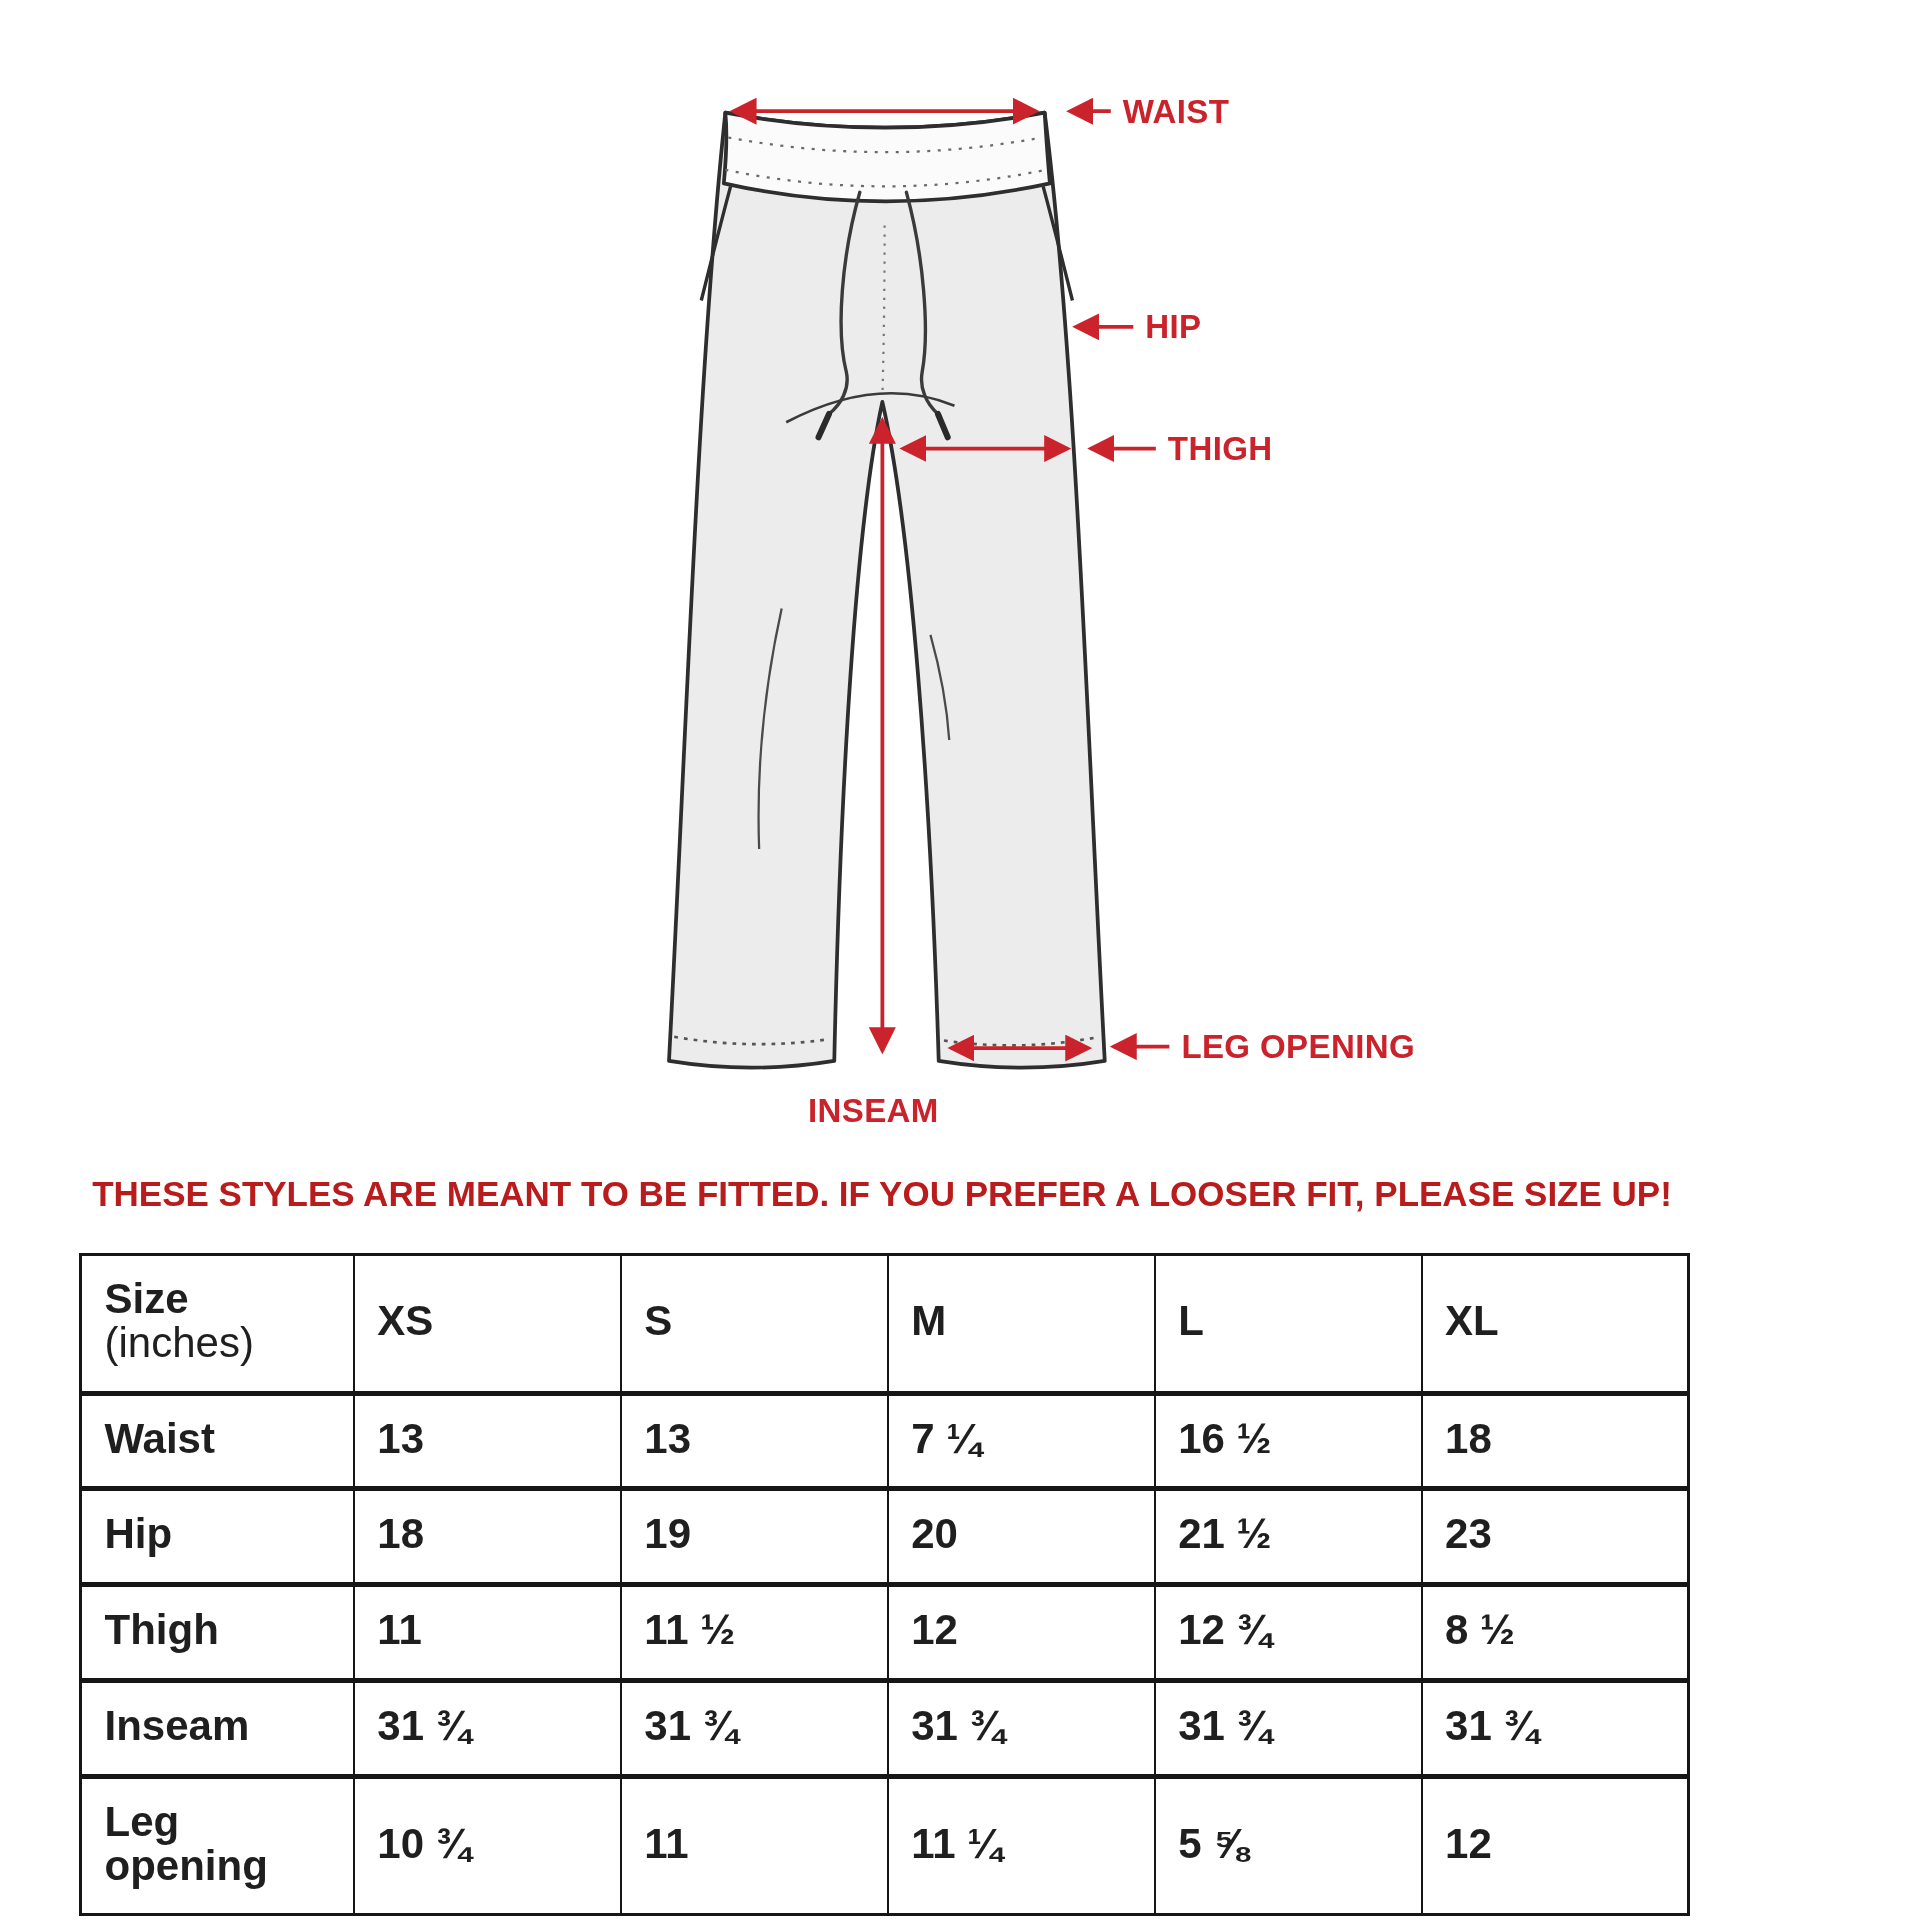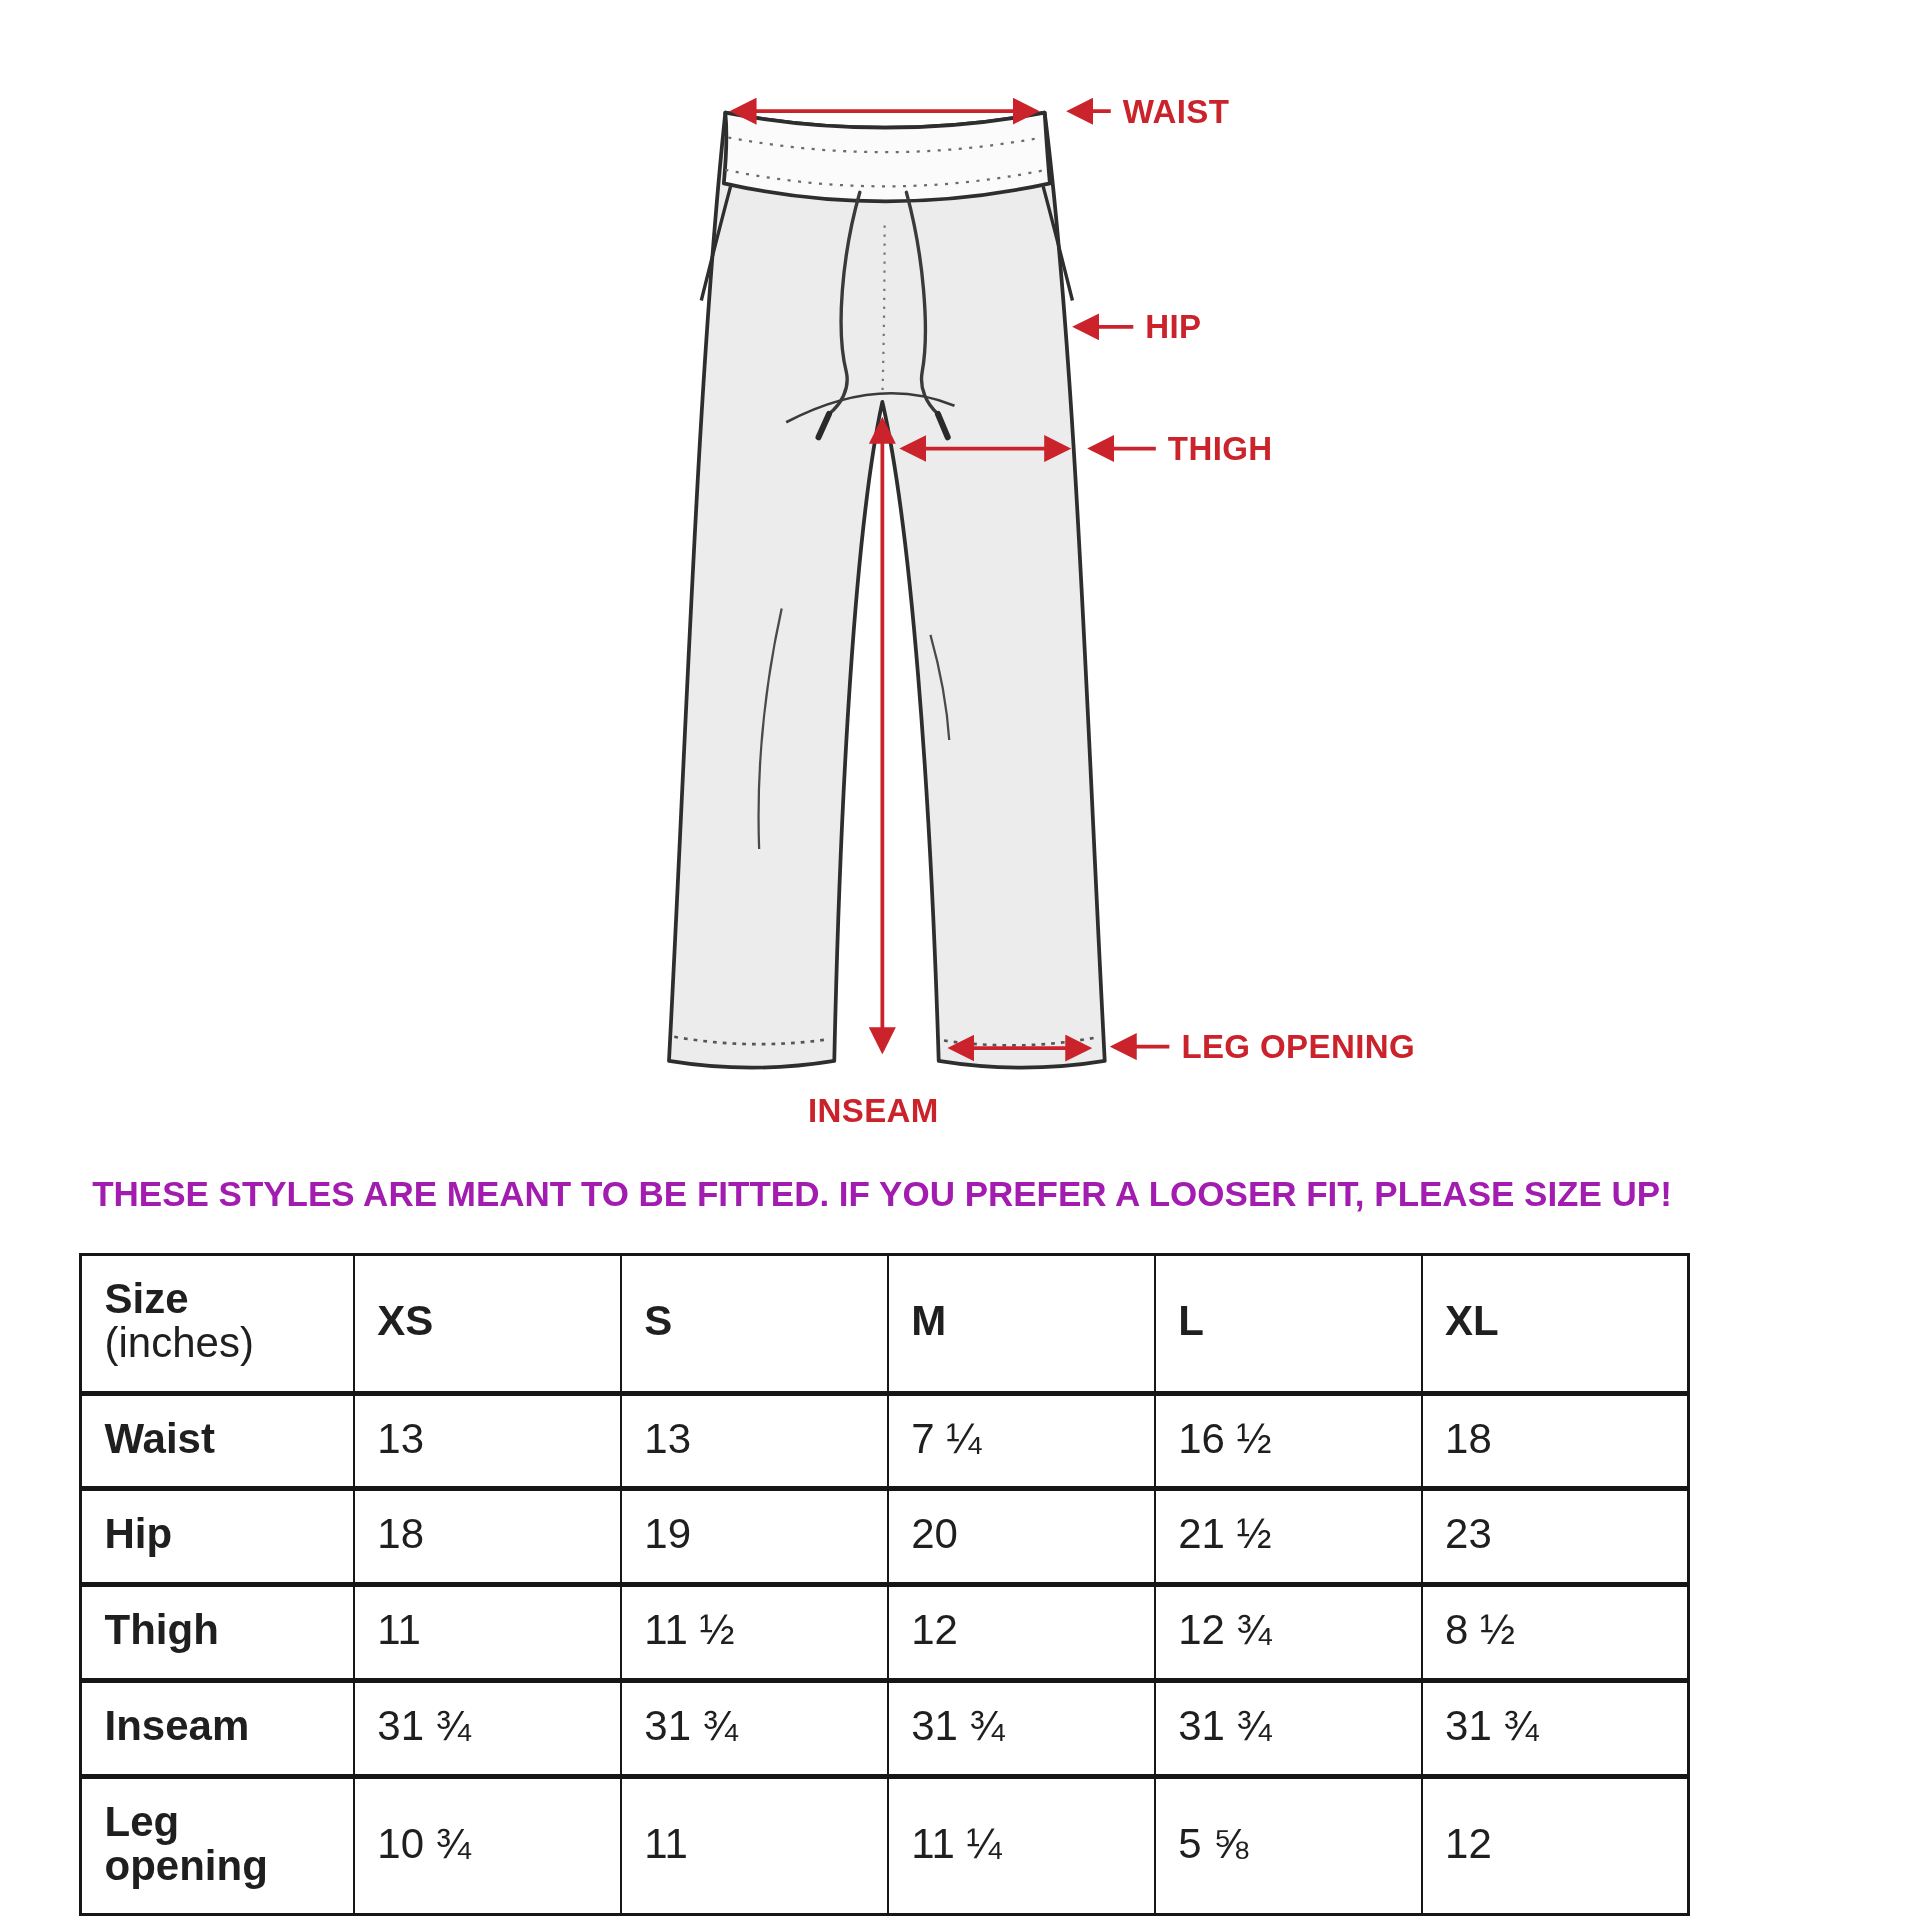--- a/index.html
+++ b/index.html
@@ -44,21 +44,21 @@
     font-size: 42px;
   }
   table.size-chart col.c0 { width: 17.0%; }
   table.size-chart col.cx { width: 16.6%; }
   table.size-chart th, table.size-chart td {
     border-left: 2.3px solid #161616;
     border-top: 5.3px solid #161616;
     padding: 21px 19.5px 25.6px 22.5px;
     text-align: left;
     vertical-align: middle;
-    font-weight: normal;
+    font-weight: bold;
     line-height: 1.05;
     overflow: hidden;
   }
   table.size-chart tr:first-child th { border-top: none; }
   table.size-chart th:first-child, table.size-chart td:first-child { border-left: none; }
   table.size-chart th { font-weight: bold; margin-top: 28px; }
   .units { font-weight: normal; }
 </style>
 </head>
 <body>
@@ -118,21 +118,21 @@
   <g class="red-label" fill="#cb232b">
     <text x="1494" y="148" dominant-baseline="central">WAIST</text>
     <text x="1524" y="435" dominant-baseline="central">HIP</text>
     <text x="1554" y="597" dominant-baseline="central">THIGH</text>
     <text x="1572" y="1393" dominant-baseline="central">LEG OPENING</text>
     <text x="1162" y="1478" text-anchor="middle" dominant-baseline="central">INSEAM</text>
   </g>
 </svg>
 </div>
 
-<div class="warning" style="color: #a21caf;">THESE STYLES ARE MEANT TO BE FITTED. IF YOU PREFER A LOOSER FIT, PLEASE SIZE UP!</div>
+<div class="warning" style="color: #b91c1c;">THESE STYLES ARE MEANT TO BE FITTED. IF YOU PREFER A LOOSER FIT, PLEASE SIZE UP!</div>
 
 <div class="table-wrap">
   <table class="size-chart">
     <colgroup>
           <col class="c0">
           <col class="cx">
           <col class="cx">
           <col class="cx">
           <col class="cx">
           <col class="cx">

